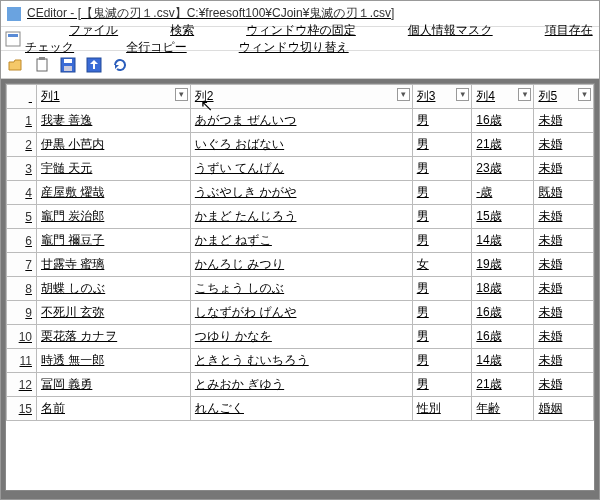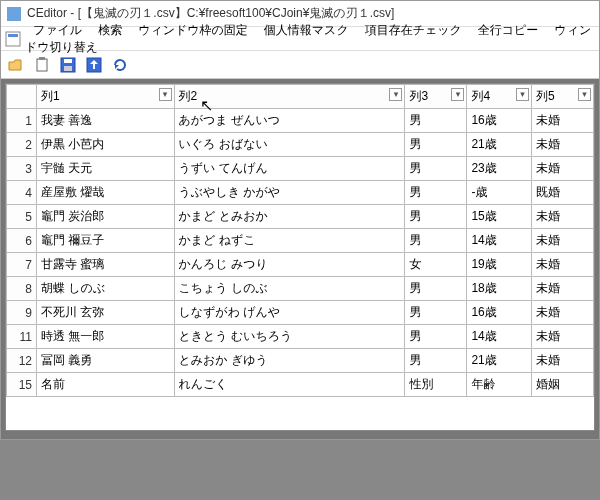--- a/index.html
+++ b/index.html
@@ -1,21 +1,21 @@
 <!DOCTYPE html>
 <html><head>
 <meta charset="utf-8">
 <style>
   * { box-sizing: border-box; font-family: "MS Gothic", "Meiryo", sans-serif; }
   body { margin: 0; padding: 0; width: 600px; height: 500px; overflow: hidden; background: #888; }
-  .window { width: 600px; height: 440px; background: #fff; display: flex; flex-direction: column; border: 1px solid #999; }
+  .window { width: 600px; height: 500px; background: #fff; display: flex; flex-direction: column; border: 1px solid #999; text-decoration: underline; }
   .titlebar { height: 26px; background: #fff; border-bottom: 1px solid #ddd; display: flex; align-items: center; padding: 0 6px; font-size: 12px; color: #333; }
   .title-icon { width: 14px; height: 14px; background: #6aa3e0; margin-right: 6px; }
   .menubar { height: 24px; display: flex; align-items: center; padding: 0 4px; font-size: 12px; border-bottom: 1px solid #ddd; gap: 2px; }
-  .menu-item { padding: 2px 8px; cursor: default; }
+  .menu-item { padding: 2px 8px; cursor: default; margin-left: 36px; }
   .menu-icon { width: 16px; height: 16px; display:inline-block; margin-right:2px; vertical-align:middle; }
   .toolbar { height: 28px; display: flex; align-items: center; padding: 0 6px; gap: 8px; border-bottom: 1px solid #ccc; }
   .tool-btn { width: 18px; height: 18px; cursor: pointer; display:flex; align-items:center; justify-content:center; }
   .content { flex: 1; background: #777; padding: 4px 4px 8px 4px; display:flex; }
   .sheet { background: #fff; border: 1px solid #888; width: 100%; height: 100%; overflow: hidden; display:flex; flex-direction:column; }
   .grid { flex:1; overflow:auto; }
   table { border-collapse: collapse; width: 100%; font-size: 12px; }
   th, td { border: 1px solid #bbb; padding: 3px 4px; height: 22px; white-space: nowrap; text-align: left; }
   th { background: #fdfdfd; position: relative; font-weight: normal; }
   .rowhead { width: 30px; text-align: right; color: #333; background: #fdfdfd; }
@@ -114,21 +114,21 @@
                 <td class="rowhead">4</td>
                 <td>産屋敷 燿哉</td>
                 <td>うぶやしき かがや</td>
                 <td>男</td>
                 <td>-歳</td>
                 <td>既婚</td>
               </tr>
               <tr>
                 <td class="rowhead">5</td>
                 <td>竈門 炭治郎</td>
-                <td>かまど とみおか</td>
+                <td>かまど たんじろう</td>
                 <td>男</td>
                 <td>15歳</td>
                 <td>未婚</td>
               </tr>
               <tr>
                 <td class="rowhead">6</td>
                 <td>竈門 禰豆子</td>
                 <td>かまど ねずこ</td>
                 <td>男</td>
                 <td>14歳</td>
@@ -147,20 +147,28 @@
                 <td>胡蝶 しのぶ</td>
                 <td>こちょう しのぶ</td>
                 <td>男</td>
                 <td>18歳</td>
                 <td>未婚</td>
               </tr>
               <tr>
                 <td class="rowhead">9</td>
                 <td>不死川 玄弥</td>
                 <td>しなずがわ げんや</td>
+                <td>男</td>
+                <td>16歳</td>
+                <td>未婚</td>
+              </tr>
+              <tr>
+                <td class="rowhead">10</td>
+                <td>栗花落 カナヲ</td>
+                <td>つゆり かなを</td>
                 <td>男</td>
                 <td>16歳</td>
                 <td>未婚</td>
               </tr>
               <tr>
                 <td class="rowhead">11</td>
                 <td>時透 無一郎</td>
                 <td>ときとう むいちろう</td>
                 <td>男</td>
                 <td>14歳</td>

